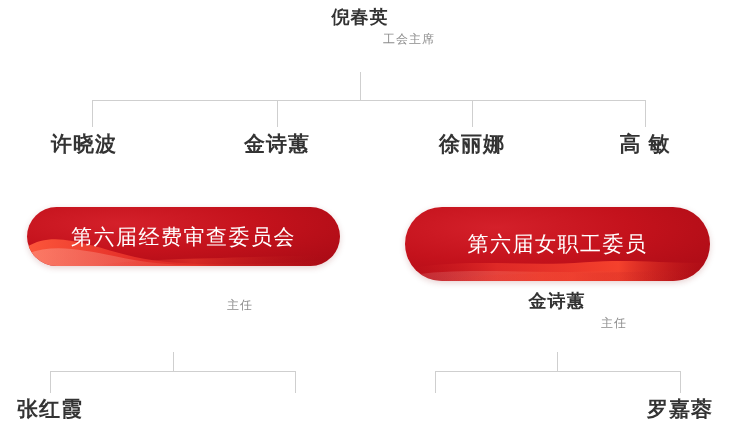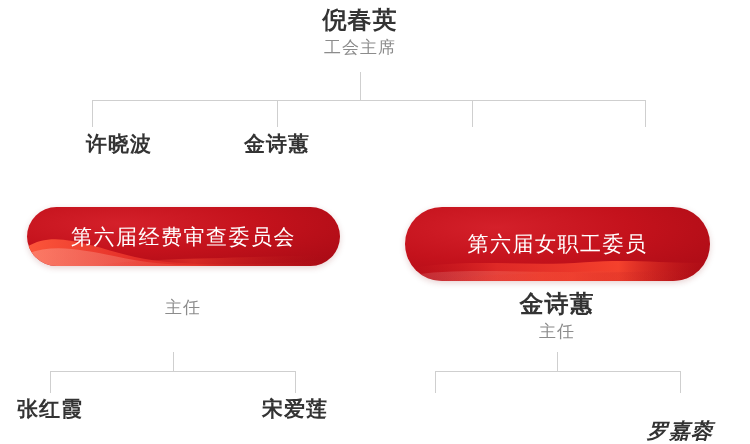--- a/index.html
+++ b/index.html
@@ -21,32 +21,33 @@
 
   
   .node {
     position: absolute;
     text-align: center;
     white-space: nowrap;
     line-height: 1.0;
   }
   .node-name {
     display: block;
-    font-size: 24px;
+    font-size: 18px;
     font-weight: bold;
     color: #333333;
     letter-spacing: 1px;
   }
   .node-title {
     display: block;
-    font-size: 17px;
+    font-size: 12px;
     font-weight: normal;
     color: #8c8c8c;
     letter-spacing: 1px;
     margin-top: 7px;
+    text-align: right;
   }
   .leaf .node-name {
     font-size: 21px;
   }
 
   
   .line-v, .line-h {
     position: absolute;
     background: #cfcfcf;
   }
@@ -96,25 +97,31 @@
 
   <div class="line-v" style="left:360px; top:72px; height:29px;"></div>
 
   <div class="line-h" style="left:92px; top:100px; width:554px;"></div>
 
   <div class="line-v" style="left:92px; top:100px; height:27px;"></div>
   <div class="line-v" style="left:277px; top:100px; height:27px;"></div>
   <div class="line-v" style="left:472px; top:100px; height:27px;"></div>
   <div class="line-v" style="left:645px; top:100px; height:27px;"></div>
 
-  <div class="node leaf" style="left:32px; top:133px; width:120px;text-align:right;">
+  <div class="node leaf" style="left:24px; top:133px; width:120px;">
     <span class="node-name">许晓波</span>
   </div>
   <div class="node leaf" style="left:217px; top:133px; width:120px;">
     <span class="node-name">金诗蕙</span>
+  </div>
+  <div class="node leaf" style="left:412px; top:133px; width:120px;">
+    <span class="node-name">徐丽娜</span>
+  </div>
+  <div class="node leaf" style="left:585px; top:133px; width:120px;">
+    <span class="node-name">高 敏</span>
   </div>
 
   <div class="pill" style="left:27px; top:207px; width:313px; height:59px;align-items:center;">
     <svg class="ribbon-svg" viewBox="0 0 313 59" preserveAspectRatio="none">
       <defs>
         <linearGradient id="rb1a" x1="0" y1="0" x2="1" y2="0">
           <stop offset="0%" stop-color="#ff5a3c" stop-opacity="0.95"></stop>
           <stop offset="35%" stop-color="#e8312a" stop-opacity="0.9"></stop>
           <stop offset="100%" stop-color="#b00d16" stop-opacity="0.1"></stop>
         </linearGradient>
@@ -168,31 +175,28 @@
   </div>
 
   <div class="line-v" style="left:173px; top:352px; height:19px;"></div>
   <div class="line-h" style="left:50px; top:371px; width:245px;"></div>
   <div class="line-v" style="left:50px; top:371px; height:22px;"></div>
   <div class="line-v" style="left:295px; top:371px; height:22px;"></div>
 
   <div class="node leaf" style="left:-10px; top:398px; width:120px;">
     <span class="node-name">张红霞</span>
   </div>
-  <div class="node leaf" style="left:235px; top:398px; width:120px;">
-    <span class="node-name">宋爱莲</span>
-  </div>
 
   <div class="node" style="left:487px; top:292px; width:140px;">
     <span class="node-name">金诗蕙</span>
     <span class="node-title">主任</span>
   </div>
 
   <div class="line-v" style="left:557px; top:352px; height:19px;"></div>
   <div class="line-h" style="left:435px; top:371px; width:245px;"></div>
   <div class="line-v" style="left:435px; top:371px; height:22px;"></div>
   <div class="line-v" style="left:680px; top:371px; height:22px;"></div>
 
-  <div class="node leaf" style="left:620px; top:420px; width:120px;font-style:italic;">
+  <div class="node leaf" style="left:620px; top:398px; width:120px;">
     <span class="node-name">罗嘉蓉</span>
   </div>
 
 </div>
 
 </body></html>

